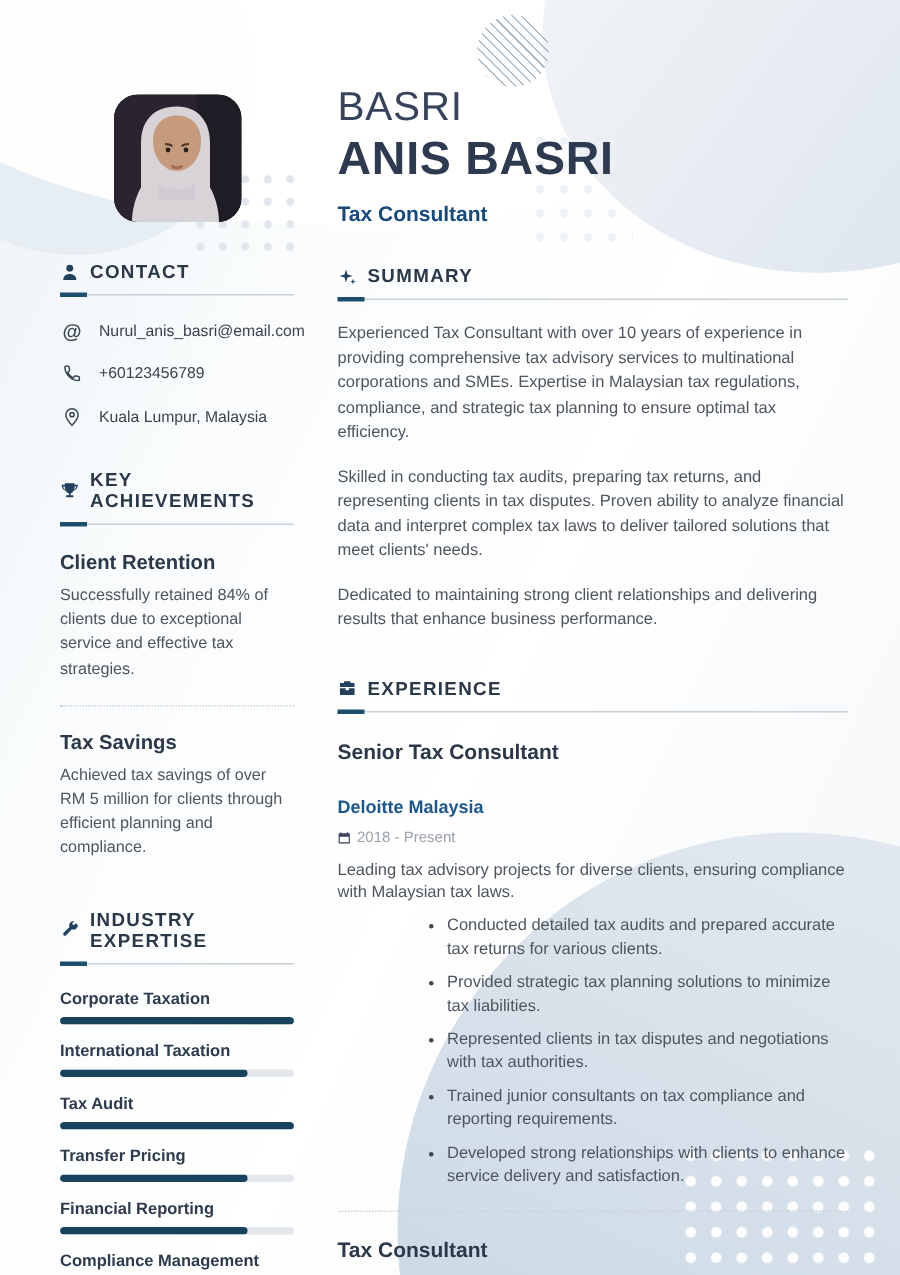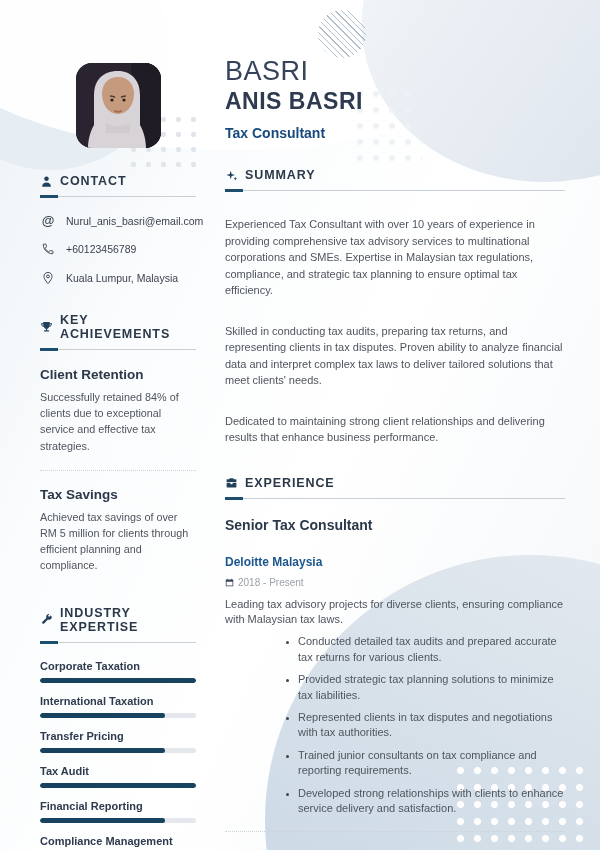--- a/index.html
+++ b/index.html
@@ -65,24 +65,24 @@
   .dotted-divider{border-top:1px dotted #ccd2d9;margin:15px 0 1px;}
   .sidebar .dotted-divider{margin:16px 0 2px;}
   .exp-section-side{margin-top:32px;}
   .skills{margin-top:16px;}
   .skill{margin-bottom:12px;}
   .skill-name{font-size:11px;font-weight:bold;color:#2e3b4e;margin-bottom:6px;}
   .skill-track{height:5px;background:#e4e8ec;border-radius:3px;overflow:hidden;}
   .skill-fill{height:5px;background:var(--bar-fill);border-radius:3px;}
   
   .name-first{font-size:27px;font-weight:400;color:#36435a;letter-spacing:.5px;}
-  .name-last{font-size:23px;font-weight:800;color:#2d3a4f;letter-spacing:.5px;margin-top:1px;}
+  .name-last{font-size:31px;font-weight:800;color:#2d3a4f;letter-spacing:.5px;margin-top:1px;}
   .person-title{font-size:14px;font-weight:bold;color:#174a7c;margin-top:10px;}
   .summary-section{margin-top:27px;}
-  .para{font-size:11px;line-height:1.5;color:var(--body-text);margin-top:24px;}
+  .para{font-size:11px;line-height:1.5;color:var(--body-text);margin-top:13px;}
   .experience-section{margin-top:30px;}
   .job{margin-top:17px;}
   .job-title{font-size:14px;font-weight:bold;color:var(--heading);}
   .job-company{font-size:12px;font-weight:bold;color:var(--link-blue);margin-top:22px;}
   .job-dates{display:flex;align-items:center;gap:4px;margin-top:8px;}
   .job-dates .d-icon{color:#39455a;display:inline-flex;}
   .job-dates .d-text{font-size:10px;color:var(--date-gray);}
   .job-lead{font-size:11px;line-height:1.45;color:var(--body-text);margin-top:9px;}
   .job-bullets{margin:6px 0 0 0;padding-left:25px;list-style:disc;}
   .job-bullets li{font-size:11px;line-height:1.4;color:var(--body-text);margin-bottom:7px;margin-left:48px;}
@@ -199,30 +199,30 @@
           </div>
 
           <div class="skill">
             <div class="skill-name">International Taxation</div>
             <div class="skill-track">
               <div class="skill-fill" style="width: 80%;"></div>
             </div>
           </div>
 
           <div class="skill">
+            <div class="skill-name">Tax Audit</div>
+            <div class="skill-track">
+              <div class="skill-fill" style="width: 100%;"></div>
+            </div>
+          </div>
+
+          <div class="skill">
             <div class="skill-name">Transfer Pricing</div>
             <div class="skill-track">
               <div class="skill-fill" style="width: 80%;"></div>
-            </div>
-          </div>
-
-          <div class="skill">
-            <div class="skill-name">Tax Audit</div>
-            <div class="skill-track">
-              <div class="skill-fill" style="width: 100%;"></div>
             </div>
           </div>
 
           <div class="skill">
             <div class="skill-name">Financial Reporting</div>
             <div class="skill-track">
               <div class="skill-fill" style="width: 80%;"></div>
             </div>
           </div>
 

